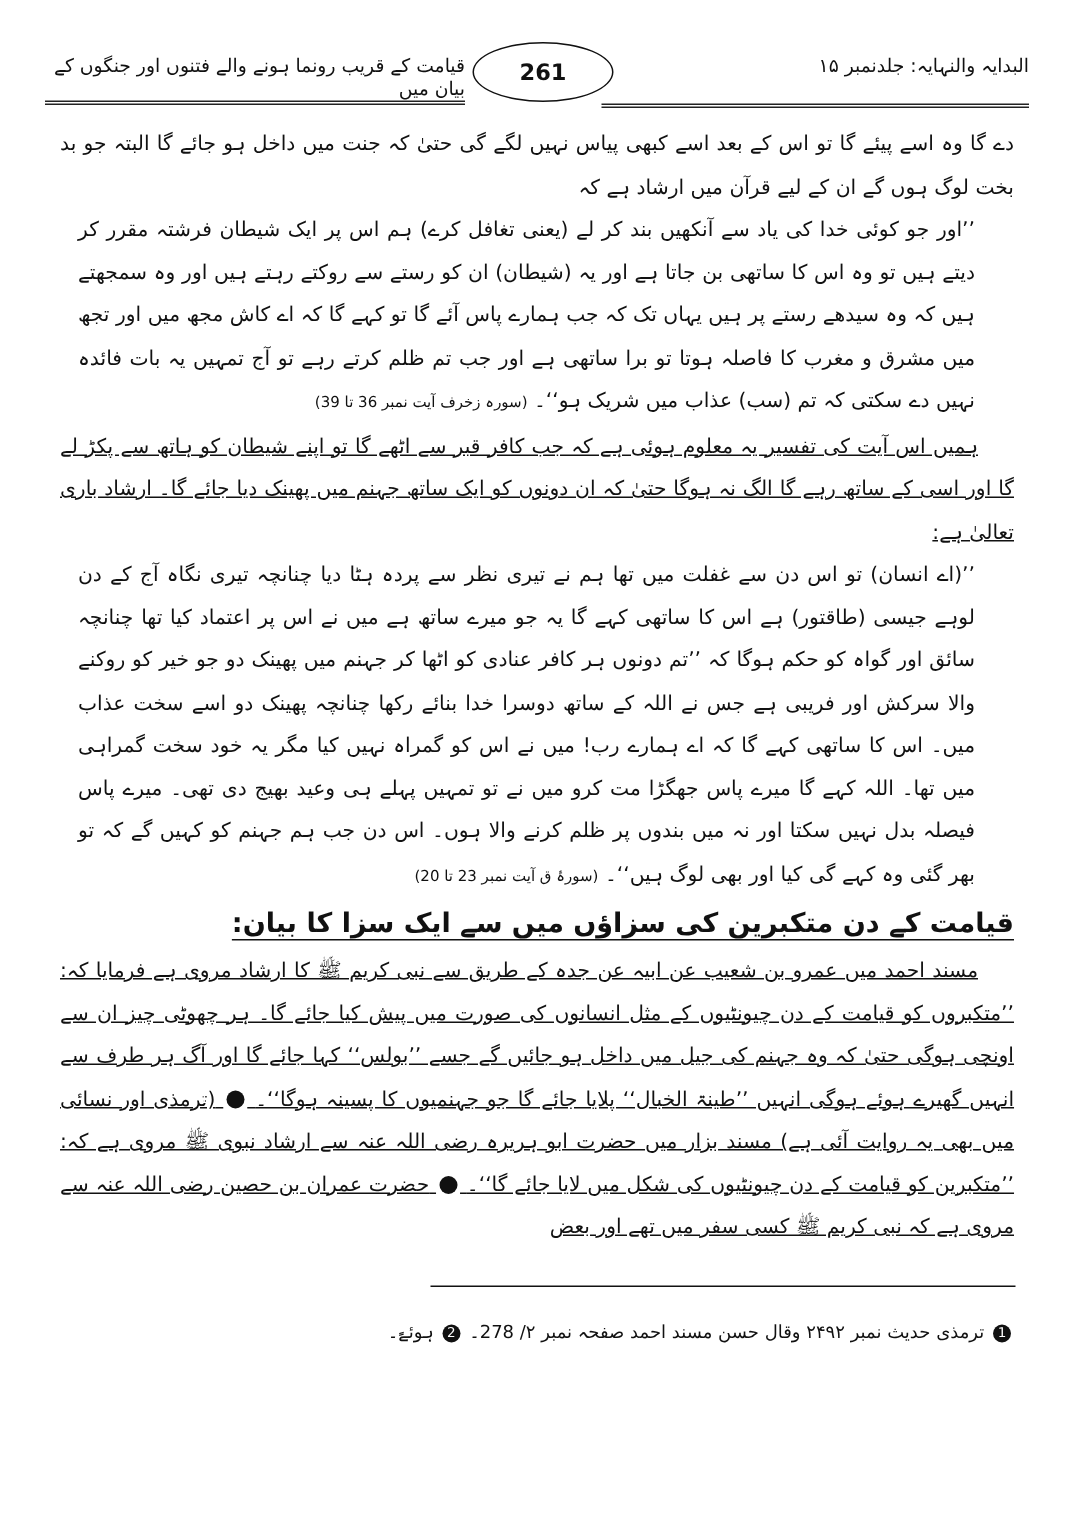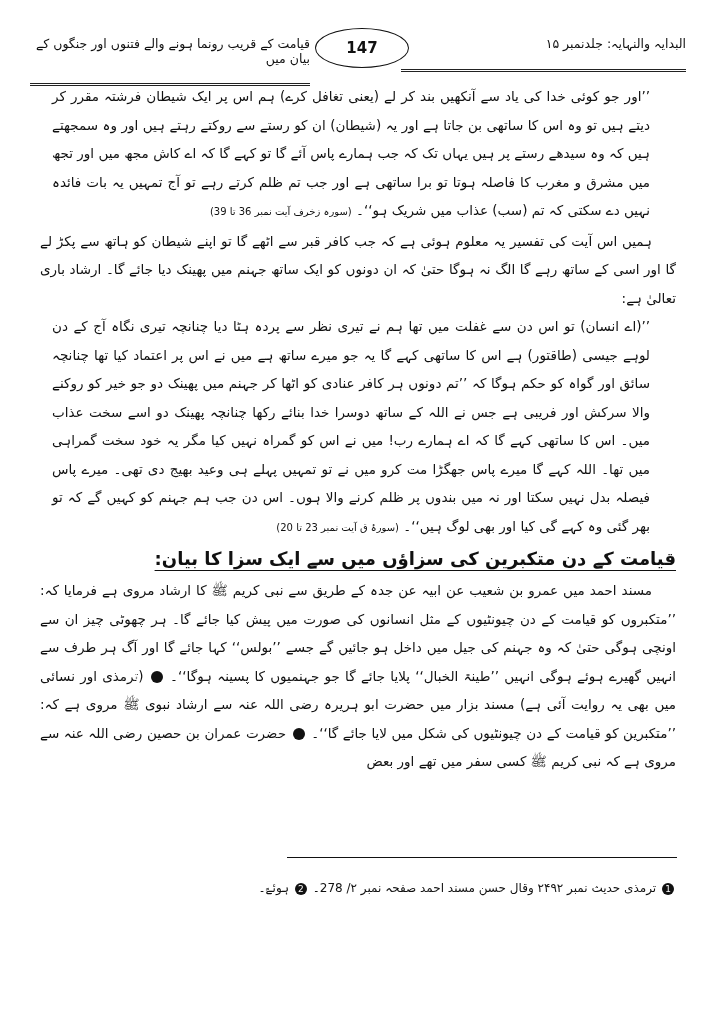--- a/index.html
+++ b/index.html
@@ -6,29 +6,29 @@
   body { width: 716px; height: 1024px; position: relative; overflow: hidden;
          font-family: "DejaVu Sans", sans-serif; color: #111; }
   .page { position: absolute; left: 0; top: 0; width: 716px; height: 1024px; }
   .rtl { direction: rtl; unicode-bidi: embed; }
 
   
   .header { position: absolute; top: 28px; left: 30px; width: 656px; height: 40px; }
   .hdr-right { position: absolute; right: 0; top: 8px; width: 285px; text-align: right;
                font-size: 12.5px; border-bottom: 3px double #222; padding-bottom: 18px; }
   .hdr-left  { position: absolute; left: 0; top: 8px; width: 280px; text-align: right;
-               font-size: 12.5px; border-bottom: 3px double #222; padding-bottom: 17px; }
+               font-size: 12.5px; border-bottom: 3px double #222; padding-bottom: 1px; }
   .page-num-oval { position: absolute; left: 285px; top: 0; width: 92px; height: 38px;
                    border: 1.6px solid #111; border-radius: 50%; display: flex;
                    align-items: center; justify-content: center; font-size: 15px; font-weight: bold; }
 
   
   .body-text { position: absolute; left: 40px; width: 636px; }
   .para { font-size: 13.5px; line-height: 28.5px; text-align: justify; margin: 0; }
-  .para.indent { text-indent: 24px; }
+  .para.indent { text-indent: 24px; text-decoration: underline; }
   .quote { padding-right: 26px; padding-left: 12px; }
   .ref { font-size: 10px; }
 
   .heading { font-size: 18px; font-weight: bold; text-decoration: underline;
              text-underline-offset: 5px; margin: 0; line-height: 34px; text-align: right; }
 
   .fn-rule { position: absolute; left: 287px; top: 857px; width: 390px; height: 0;
              border-top: 1.2px solid #111; }
   .footnotes { position: absolute; left: 40px; width: 636px; top: 878px;
                font-size: 12px; line-height: 20px; }
@@ -38,27 +38,28 @@
                vertical-align: middle; margin: 0 2px; }
 </style>
 </head>
 <body>
 
 <div class="page">
 
   <div class="header">
     <div class="hdr-right rtl">البدایہ والنہایہ: جلدنمبر ۱۵</div>
     <div class="page-num-oval">
-      <span>147</span>
+      <span>261</span>
     </div>
     <div class="hdr-left rtl">قیامت کے قریب رونما ہونے والے فتنوں اور جنگوں کے بیان میں</div>
   </div>
 
   <div class="body-text rtl" style="top: 82px;">
 
+    <p class="para">دے گا وہ اسے پیئے گا تو اس کے بعد اسے کبھی پیاس نہیں لگے گی حتیٰ کہ جنت میں داخل ہو جائے گا البتہ جو بد بخت لوگ ہوں گے ان کے لیے قرآن میں ارشاد ہے کہ</p>
 
     <div class="quote">
       <p class="para">
         <span>’’اور جو کوئی خدا کی یاد سے آنکھیں بند کر لے (یعنی تغافل کرے) ہم اس پر ایک شیطان فرشتہ مقرر کر دیتے ہیں تو وہ اس کا ساتھی بن جاتا ہے اور یہ (شیطان) ان کو رستے سے روکتے رہتے ہیں اور وہ سمجھتے ہیں کہ وہ سیدھے رستے پر ہیں یہاں تک کہ جب ہمارے پاس آئے گا تو کہے گا کہ اے کاش مجھ میں اور تجھ میں مشرق و مغرب کا فاصلہ ہوتا تو برا ساتھی ہے اور جب تم ظلم کرتے رہے تو آج تمہیں یہ بات فائدہ نہیں دے سکتی کہ تم (سب) عذاب میں شریک ہو‘‘۔</span>
         <span class="ref">(سورہ زخرف آیت نمبر 36 تا 39)</span>
       </p>
     </div>
 
     <p class="para indent">ہمیں اس آیت کی تفسیر یہ معلوم ہوئی ہے کہ جب کافر قبر سے اٹھے گا تو اپنے شیطان کو ہاتھ سے پکڑ لے گا اور اسی کے ساتھ رہے گا الگ نہ ہوگا حتیٰ کہ ان دونوں کو ایک ساتھ جہنم میں پھینک دیا جائے گا۔ ارشاد باری تعالیٰ ہے:</p>
 

